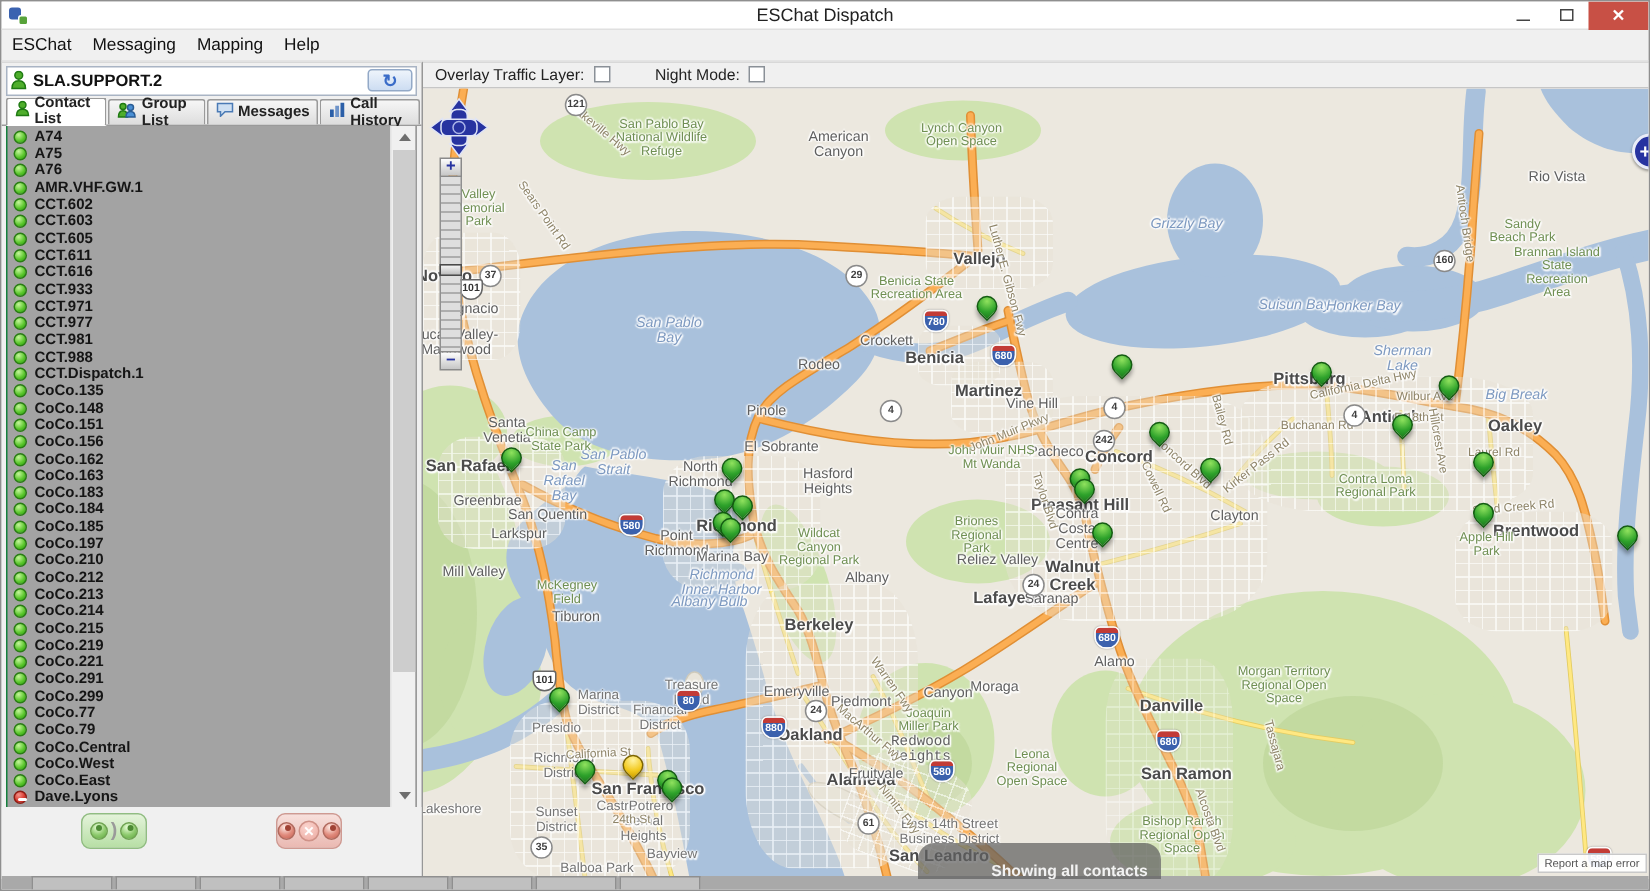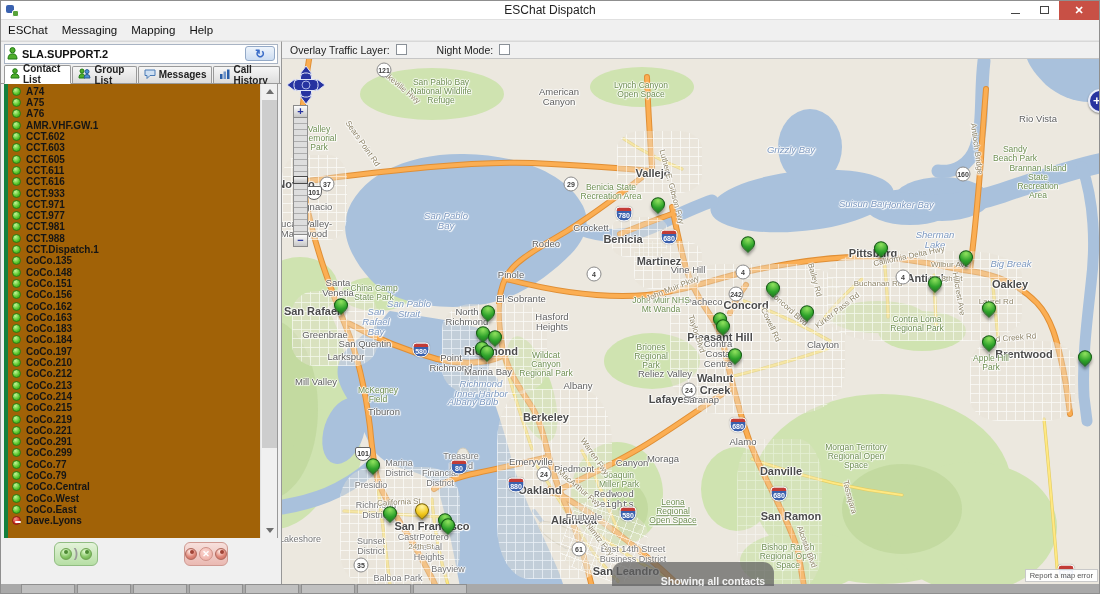--- a/index.html
+++ b/index.html
@@ -32,21 +32,21 @@
   .refresh-btn{margin-left:auto;width:30px;height:15px;border:1px solid #93a9c7;border-radius:3px;
      background:linear-gradient(#eef4fb,#cdddf2);display:flex;align-items:center;justify-content:center;
      color:#3a6cc8;font-size:12px;font-weight:bold;line-height:10px;}
 
   .tabs{display:flex;align-items:flex-end;height:19px;padding-left:3px;border-bottom:1px solid #9a9a9a;}
   .tab{display:flex;align-items:center;gap:3px;font-size:10px;font-weight:bold;color:#222;
      background:linear-gradient(#f6f6f6,#dddddd);border:1px solid #9a9a9a;border-bottom:none;
      border-radius:2px 2px 0 0;padding:2px 5px;height:17px;margin-right:1px;}
   .tab.active{background:#fff;height:19px;border-bottom:1px solid #fff;margin-bottom:-1px;}
 
-  .contact-list{height:461px;background:#a16207;border-left:4px solid #15803d;border-right:1px solid #9a9a9a;
+  .contact-list{height:461px;background:#a3a3a3;border-left:1px solid #15803d;border-right:1px solid #9a9a9a;
      margin:0 3px;position:relative;overflow:hidden;padding-left:12px;}
   .rows{position:absolute;left:0;top:2px;right:17px;}
   .contact-row{height:11.3px;display:flex;align-items:center;padding-left:4px;gap:5px;}
   .dot{width:9px;height:9px;border-radius:50%;flex:none;}
   .dot.on{background:radial-gradient(circle at 35% 28%,#c4f59a,#56c428 60%,#2f9a1a);border:1px solid #2a7d14;}
   .dot.dnd{background:radial-gradient(circle at 35% 28%,#f3938a,#d8352a 60%,#b2271e);border:1px solid #8d1d15;position:relative;}
   .dot.dnd::after{content:"";position:absolute;left:1.5px;top:3.5px;width:6px;height:2px;background:#fff;border-radius:1px;}
   .contact-name{font-size:10px;font-weight:bold;color:#151515;white-space:nowrap;}
 
   .vscroll{position:absolute;right:0;top:0;bottom:0;width:17px;background:#f0f0f0;border-left:1px solid #e2e2e2;}
@@ -292,20 +292,24 @@
               <div class="dot on"></div>
               <span class="contact-name">CoCo.163</span>
             </div>
             <div class="contact-row">
               <div class="dot on"></div>
               <span class="contact-name">CoCo.183</span>
             </div>
             <div class="contact-row">
               <div class="dot on"></div>
               <span class="contact-name">CoCo.184</span>
+            </div>
+            <div class="contact-row">
+              <div class="dot on"></div>
+              <span class="contact-name">CoCo.185</span>
             </div>
             <div class="contact-row">
               <div class="dot on"></div>
               <span class="contact-name">CoCo.197</span>
             </div>
             <div class="contact-row">
               <div class="dot on"></div>
               <span class="contact-name">CoCo.210</span>
             </div>
             <div class="contact-row">
@@ -624,21 +628,21 @@
             <div class="mlbl lab-water" style="left: 191px; top: 343px;">Albany Bulb</div>
             <div class="mlbl lab-park wrap" style="left: 329px; top: 133px; width: 72px;">Benicia State Recreation Area</div>
             <div class="mlbl lab-park wrap" style="left: 359px; top: 31px; width: 62px;">Lynch Canyon Open Space</div>
             <div class="mlbl lab-park wrap" style="left: 159px; top: 33px; width: 80px;">San Pablo Bay National Wildlife Refuge</div>
             <div class="mlbl lab-park wrap" style="left: 92px; top: 234px; width: 56px;">China Camp State Park</div>
             <div class="mlbl lab-park wrap" style="left: 264px; top: 306px; width: 58px;">Wildcat Canyon Regional Park</div>
             <div class="mlbl lab-park wrap" style="left: 369px; top: 298px; width: 52px;">Briones Regional Park</div>
             <div class="mlbl lab-park wrap" style="left: 379px; top: 246px; width: 58px;">John Muir NHS Mt Wanda</div>
             <div class="mlbl lab-park wrap" style="left: 635px; top: 265px; width: 58px;">Contra Loma Regional Park</div>
             <div class="mlbl lab-park wrap" style="left: 337px; top: 421px; width: 48px;">Joaquin Miller Park</div>
-            <div class="mlbl lab-park wrap" style="left: 391px; top: 453px; width: 56px; text-decoration: underline;">Leona Regional Open Space</div>
+            <div class="mlbl lab-park wrap" style="left: 406px; top: 453px; width: 56px;">Leona Regional Open Space</div>
             <div class="mlbl lab-park wrap" style="left: 506px; top: 498px; width: 60px;">Bishop Ranch Regional Open Space</div>
             <div class="mlbl lab-park wrap" style="left: 37px; top: 80px; width: 52px;">Valley Memorial Park</div>
             <div class="mlbl lab-park wrap" style="left: 756px; top: 123px; width: 60px;">Brannan Island State Recreation Area</div>
             <div class="mlbl lab-park wrap" style="left: 709px; top: 304px; width: 40px;">Apple Hill Park</div>
             <div class="mlbl lab-park wrap" style="left: 96px; top: 336px; width: 48px;">McKegney Field</div>
             <div class="mlbl lab-park wrap" style="left: 574px; top: 398px; width: 62px;">Morgan Territory Regional Open Space</div>
             <div class="mlbl lab-park wrap" style="left: 733px; top: 95px; width: 44px;">Sandy Beach Park</div>
             <div class="mlbl lab-road" style="left: 391px; top: 230px; transform: translate(-50%, -50%) rotate(-22deg);">John Muir Pkwy</div>
             <div class="mlbl lab-road" style="left: 118px; top: 28px; transform: translate(-50%, -50%) rotate(40deg);">Lakeville Hwy</div>
             <div class="mlbl lab-road" style="left: 389px; top: 128px; transform: translate(-50%, -50%) rotate(75deg);">Luther E. Gibson Fwy</div>

